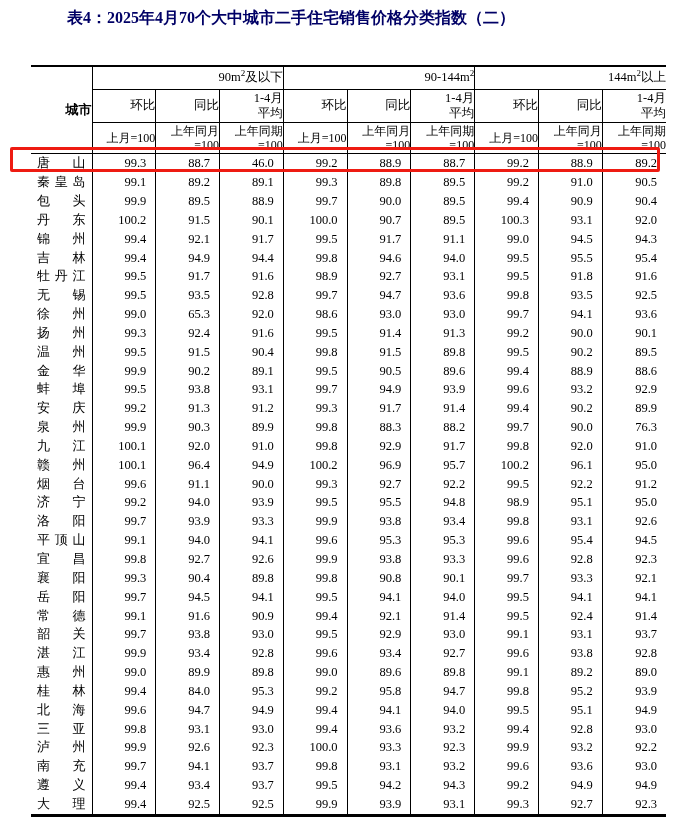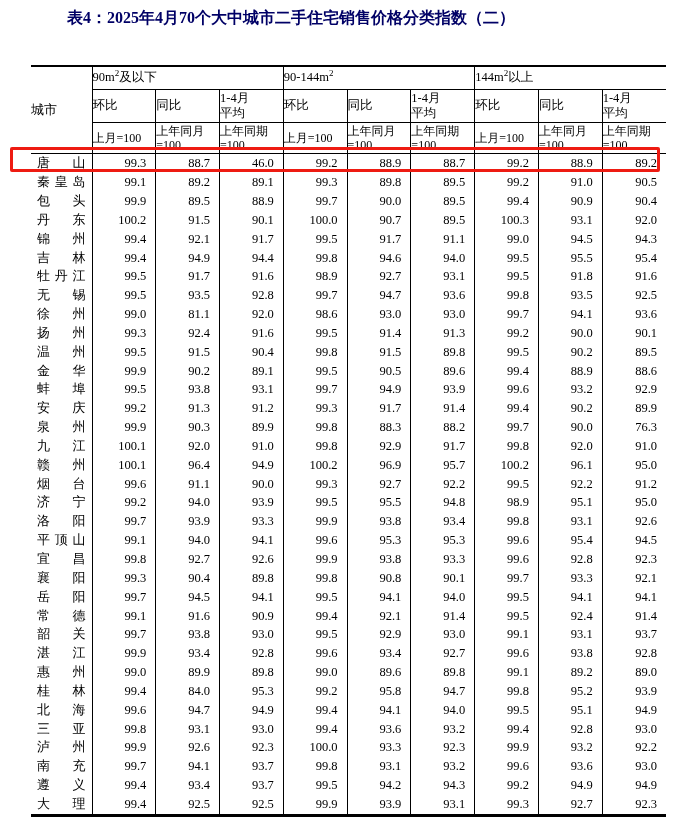--- a/index.html
+++ b/index.html
@@ -37,34 +37,34 @@
     top: 65px;
     width: 635px;
     border-collapse: collapse;
     table-layout: fixed;
     border-top: 2px solid var(--border);
     border-bottom: 3px solid var(--border);
     font-family: "Liberation Serif", "DejaVu Serif", serif;
   }
   thead th {
     font-weight: normal;
-    text-align: left;
+    text-align: right;
     vertical-align: middle;
     border-right: 1px solid var(--border);
     border-bottom: 1px solid var(--border);
     font-size: 12.5px;
     white-space: pre-line;
     line-height: 1.2;
     padding: 1px 0;
   }
   thead th:last-child { border-right: none; }
   thead tr.h1 th { height: 23px; }
   thead tr.h2 th { height: 33px; }
   thead tr.h3 th { height: 31px; font-size: 12px; }
-  th.city-h { font-size: 13px; }
+  th.city-h { font-size: 13px; font-weight: bold; }
   thead sup { font-size: 9px; line-height: 0; }
   tbody td {
     border-right: 1px solid var(--border);
     height: 18.85px;
     padding: 0;
     line-height: 18.85px;
     font-size: 12.5px;
     vertical-align: middle;
     white-space: nowrap;
     overflow: hidden;
@@ -287,21 +287,21 @@
           <td class="num">92.5</td>
         </tr>
         <tr>
     <td class="city">
             <span class="city-inner">
               <span>徐</span>
               <span>州</span>
             </span>
           </td>
   <td class="num">99.0</td>
-          <td class="num">81.1</td>
+          <td class="num">65.3</td>
           <td class="num">92.0</td>
           <td class="num">98.6</td>
           <td class="num">93.0</td>
           <td class="num">93.0</td>
           <td class="num">99.7</td>
           <td class="num">94.1</td>
           <td class="num">93.6</td>
         </tr>
         <tr>
     <td class="city">

